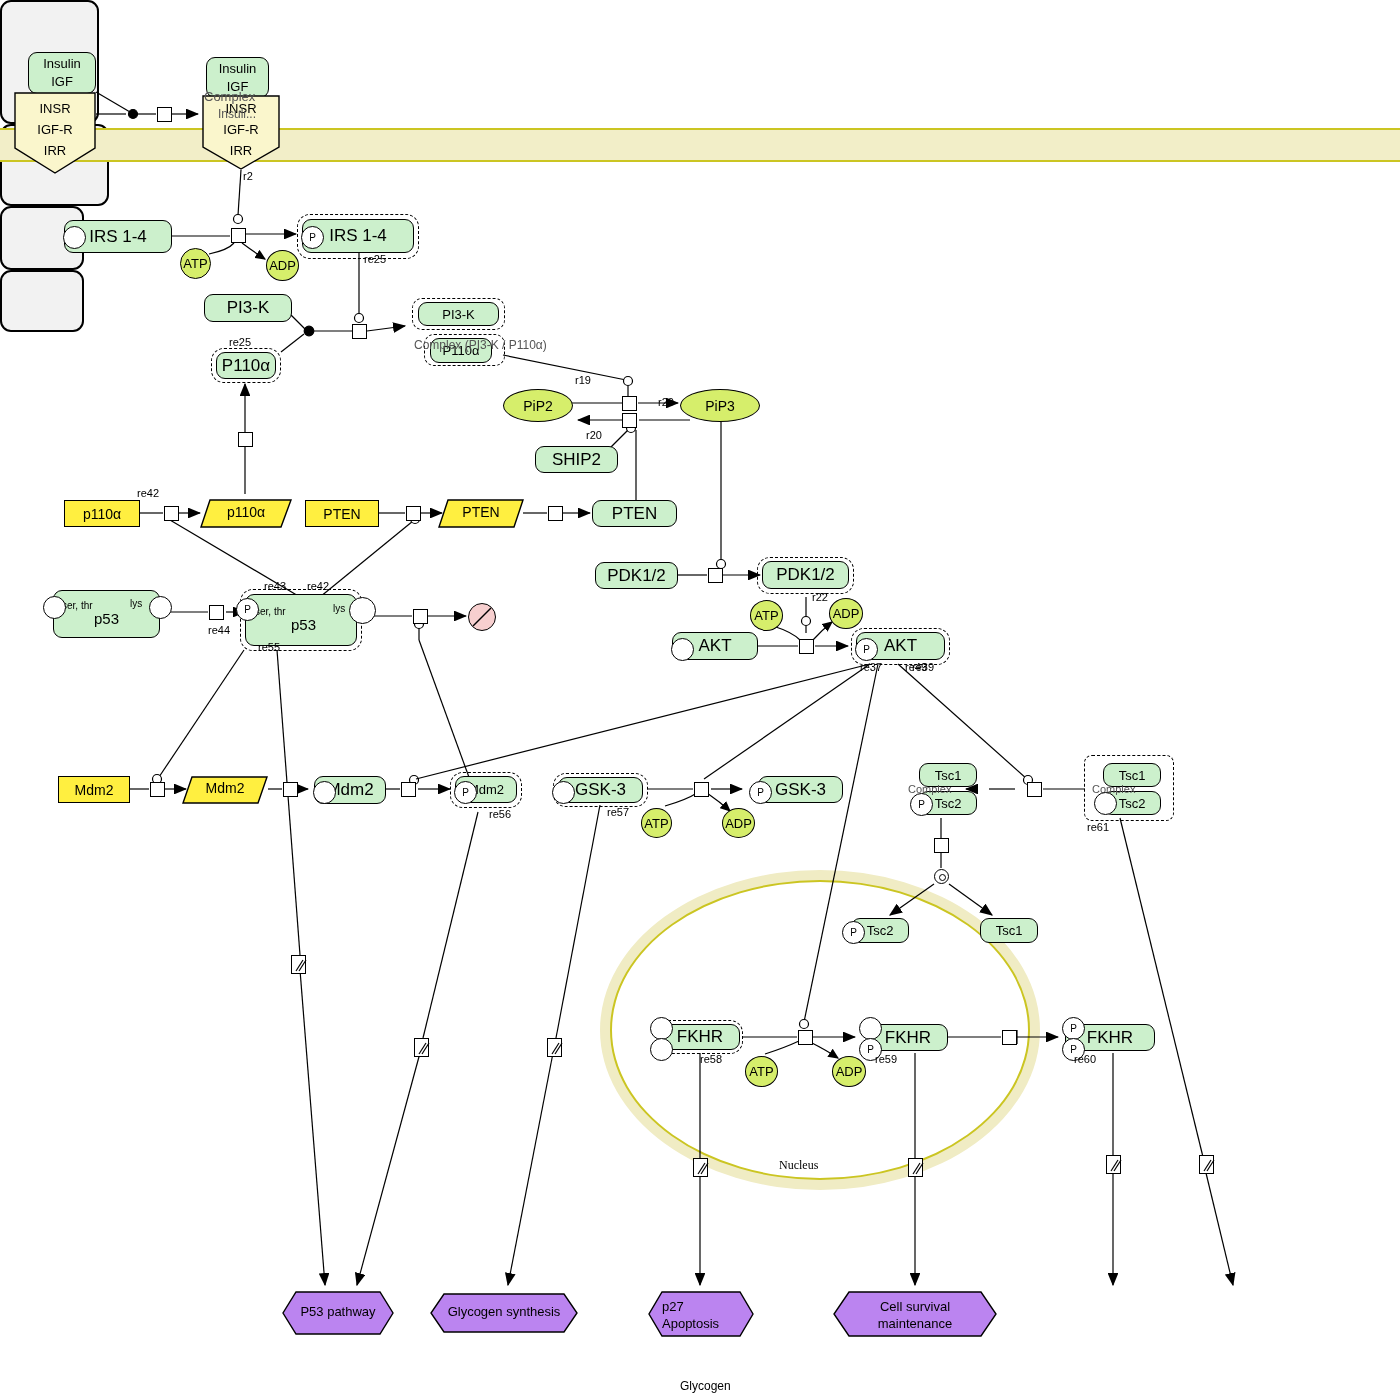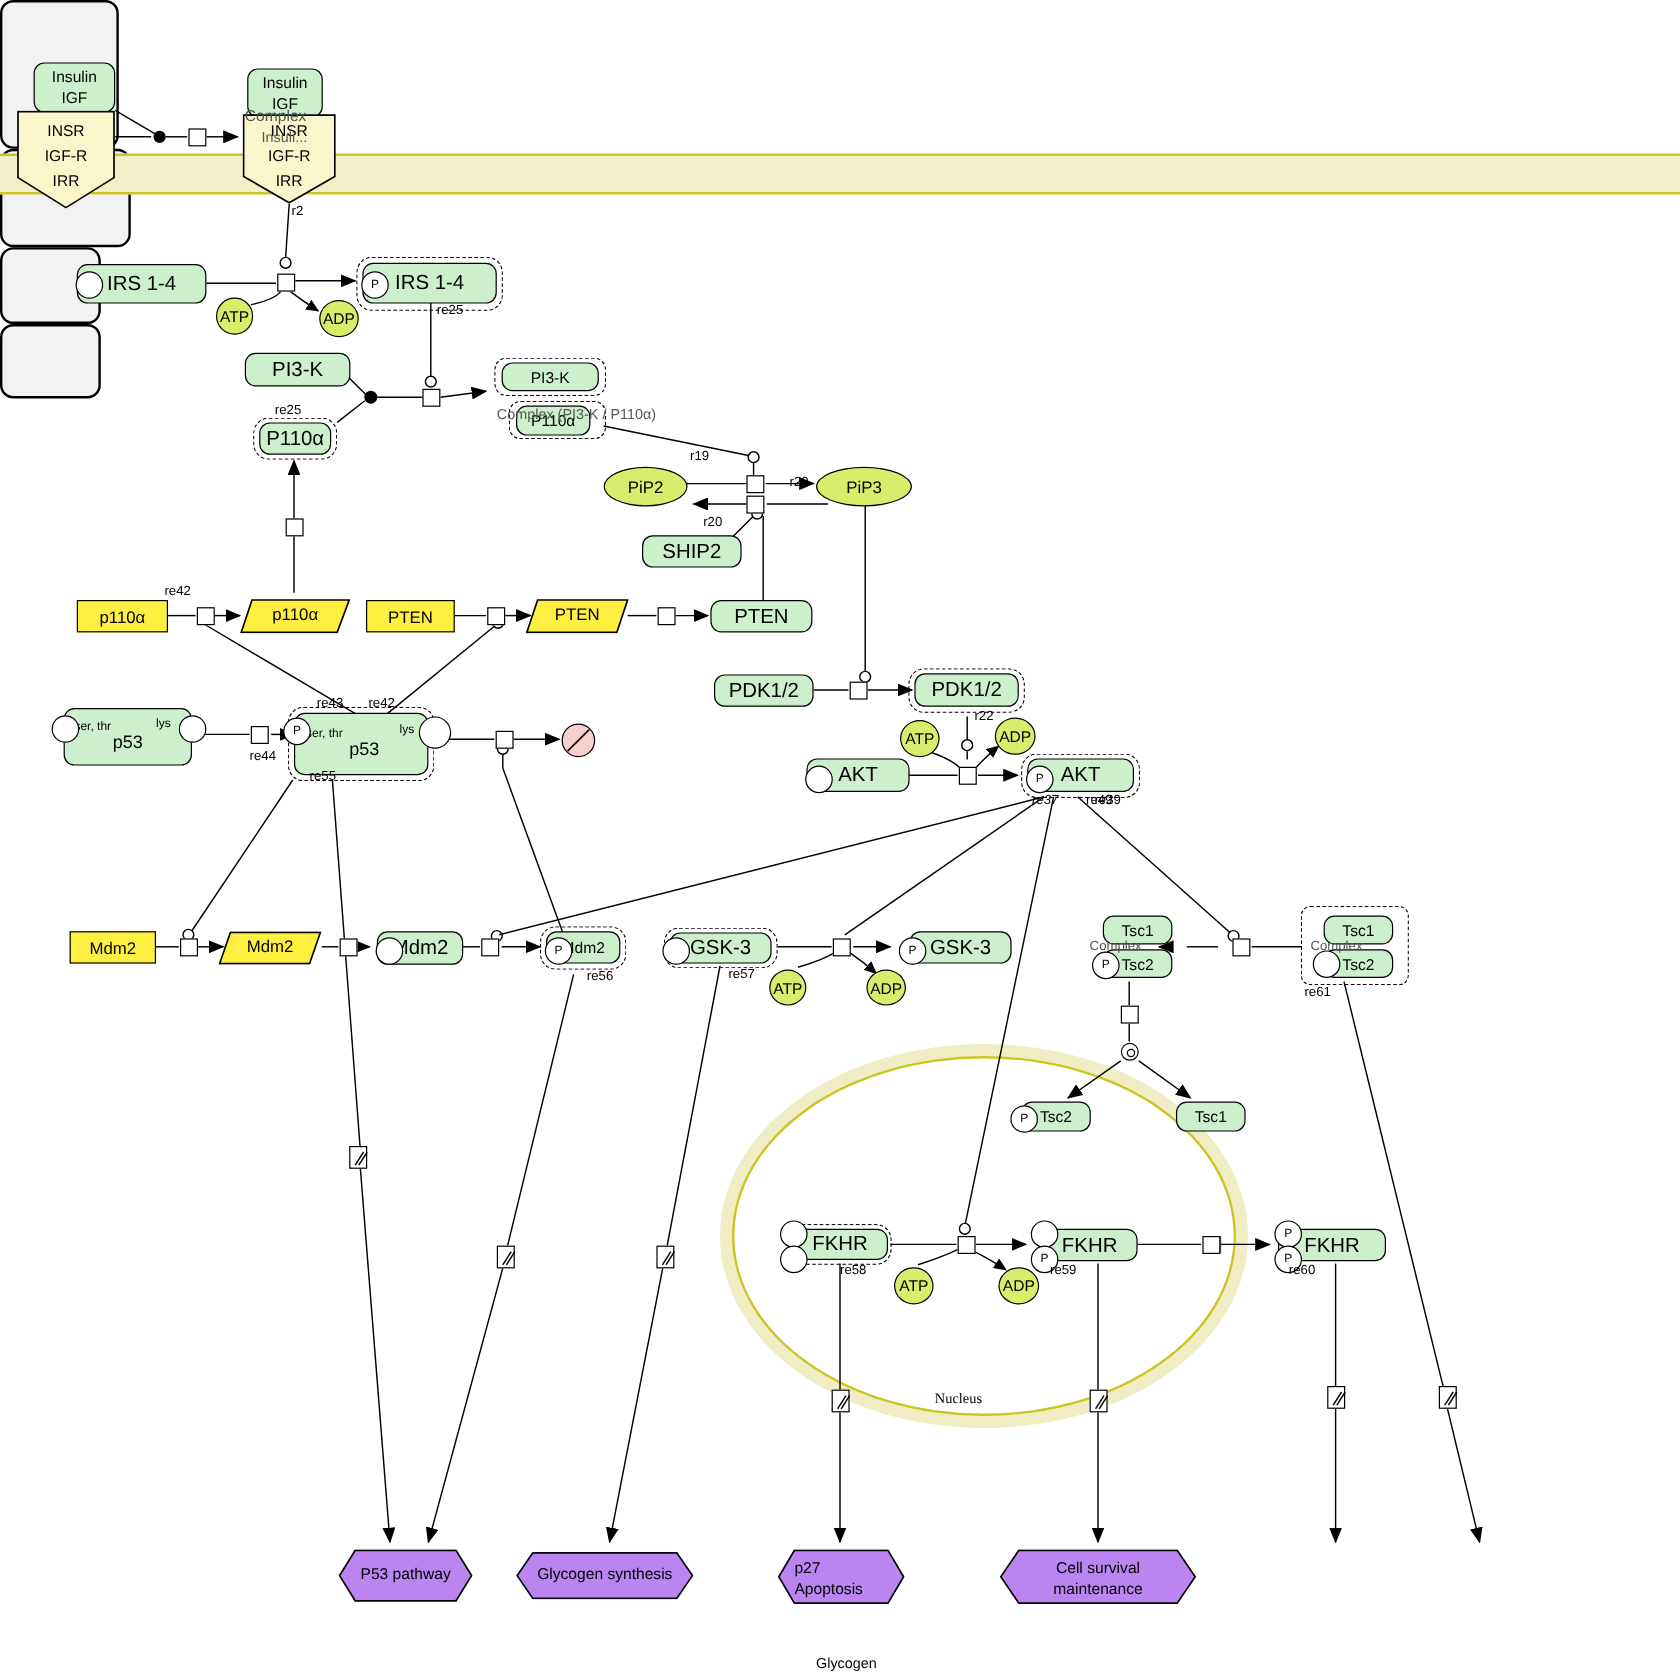--- a/index.html
+++ b/index.html
@@ -395,21 +395,21 @@
 
   <div class="node macro" style="left:672px;top:632px;width:86px;height:28px;">
       <span>AKT</span>
     </div>
   <div class="uoi" style="left:671px;top:638px;"></div>
   <div class="dashwrap" style="left:851px;top:628px;width:99px;height:37px;"></div>
   <div class="node macro" style="left:856px;top:632px;width:89px;height:28px;">
       <span>AKT</span>
     </div>
   <div class="uoi" style="left:855px;top:638px;">P</div>
-  <div class="smalllbl" style="left:860px;top:661px;font-style:italic;">re37</div>
+  <div class="smalllbl" style="left:860px;top:661px;">re37</div>
   <div class="smalllbl" style="left:905px;top:661px;">re49</div>
   <div class="smalllbl" style="left:912px;top:661px;">re39</div>
 
   <div class="node macro" style="left:53px;top:590px;width:107px;height:48px;"></div>
   <div class="unitinfo" style="left:62px;top:600px;">ser, thr</div>
   <div class="unitinfo" style="left:130px;top:598px;">lys</div>
   <div class="smalllbl" style="left:94px;top:610px;font-size:15px;">p53</div>
   <div class="uoi" style="left:43px;top:596px;"></div>
   <div class="uoi" style="left:149px;top:596px;"></div>
 

